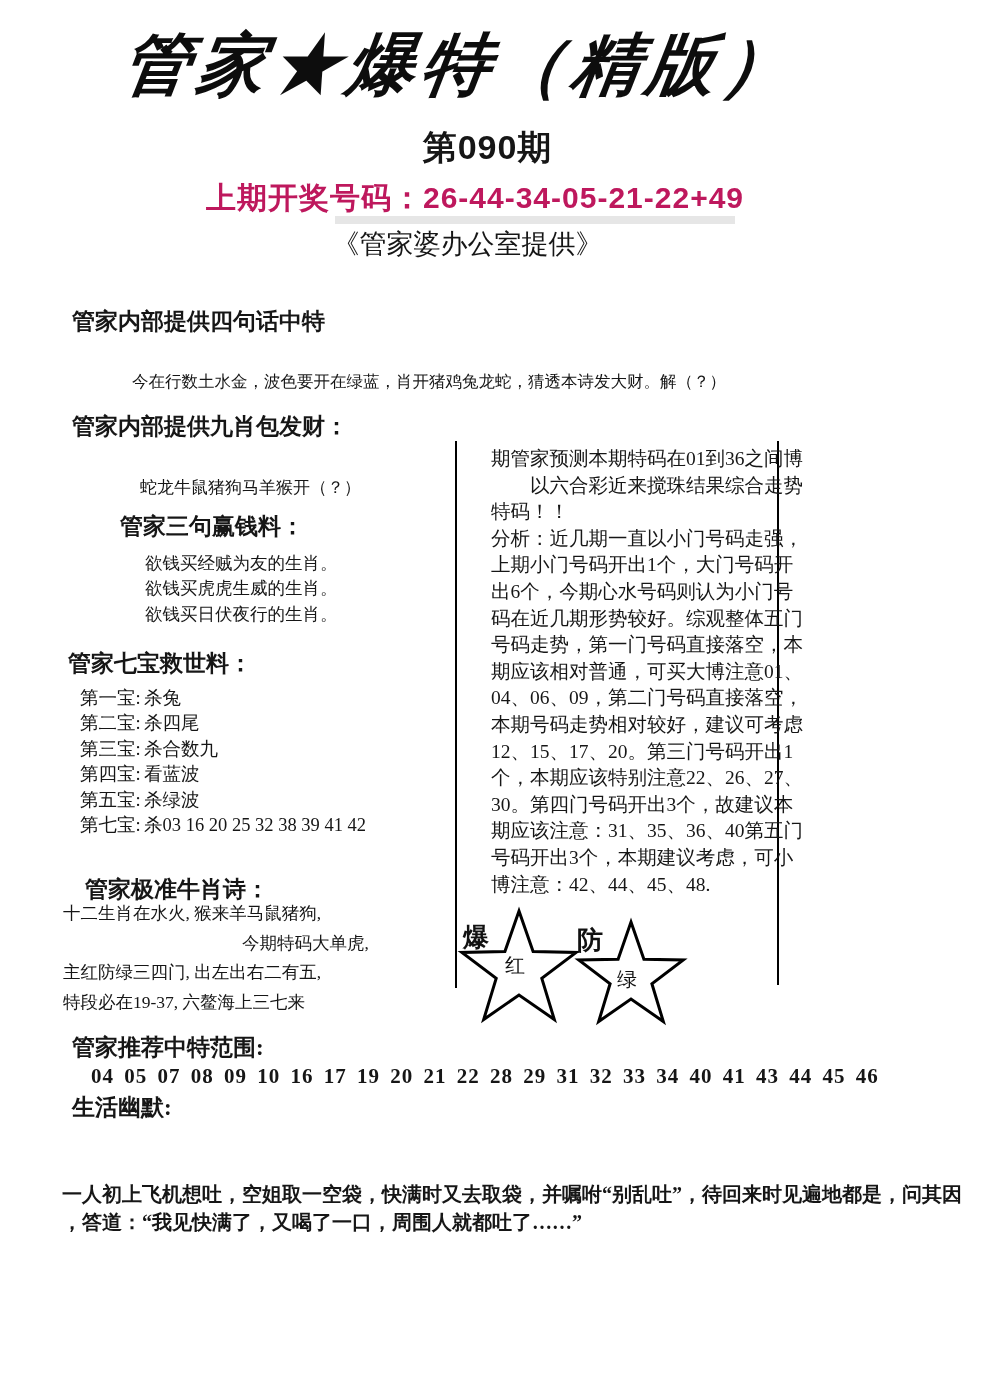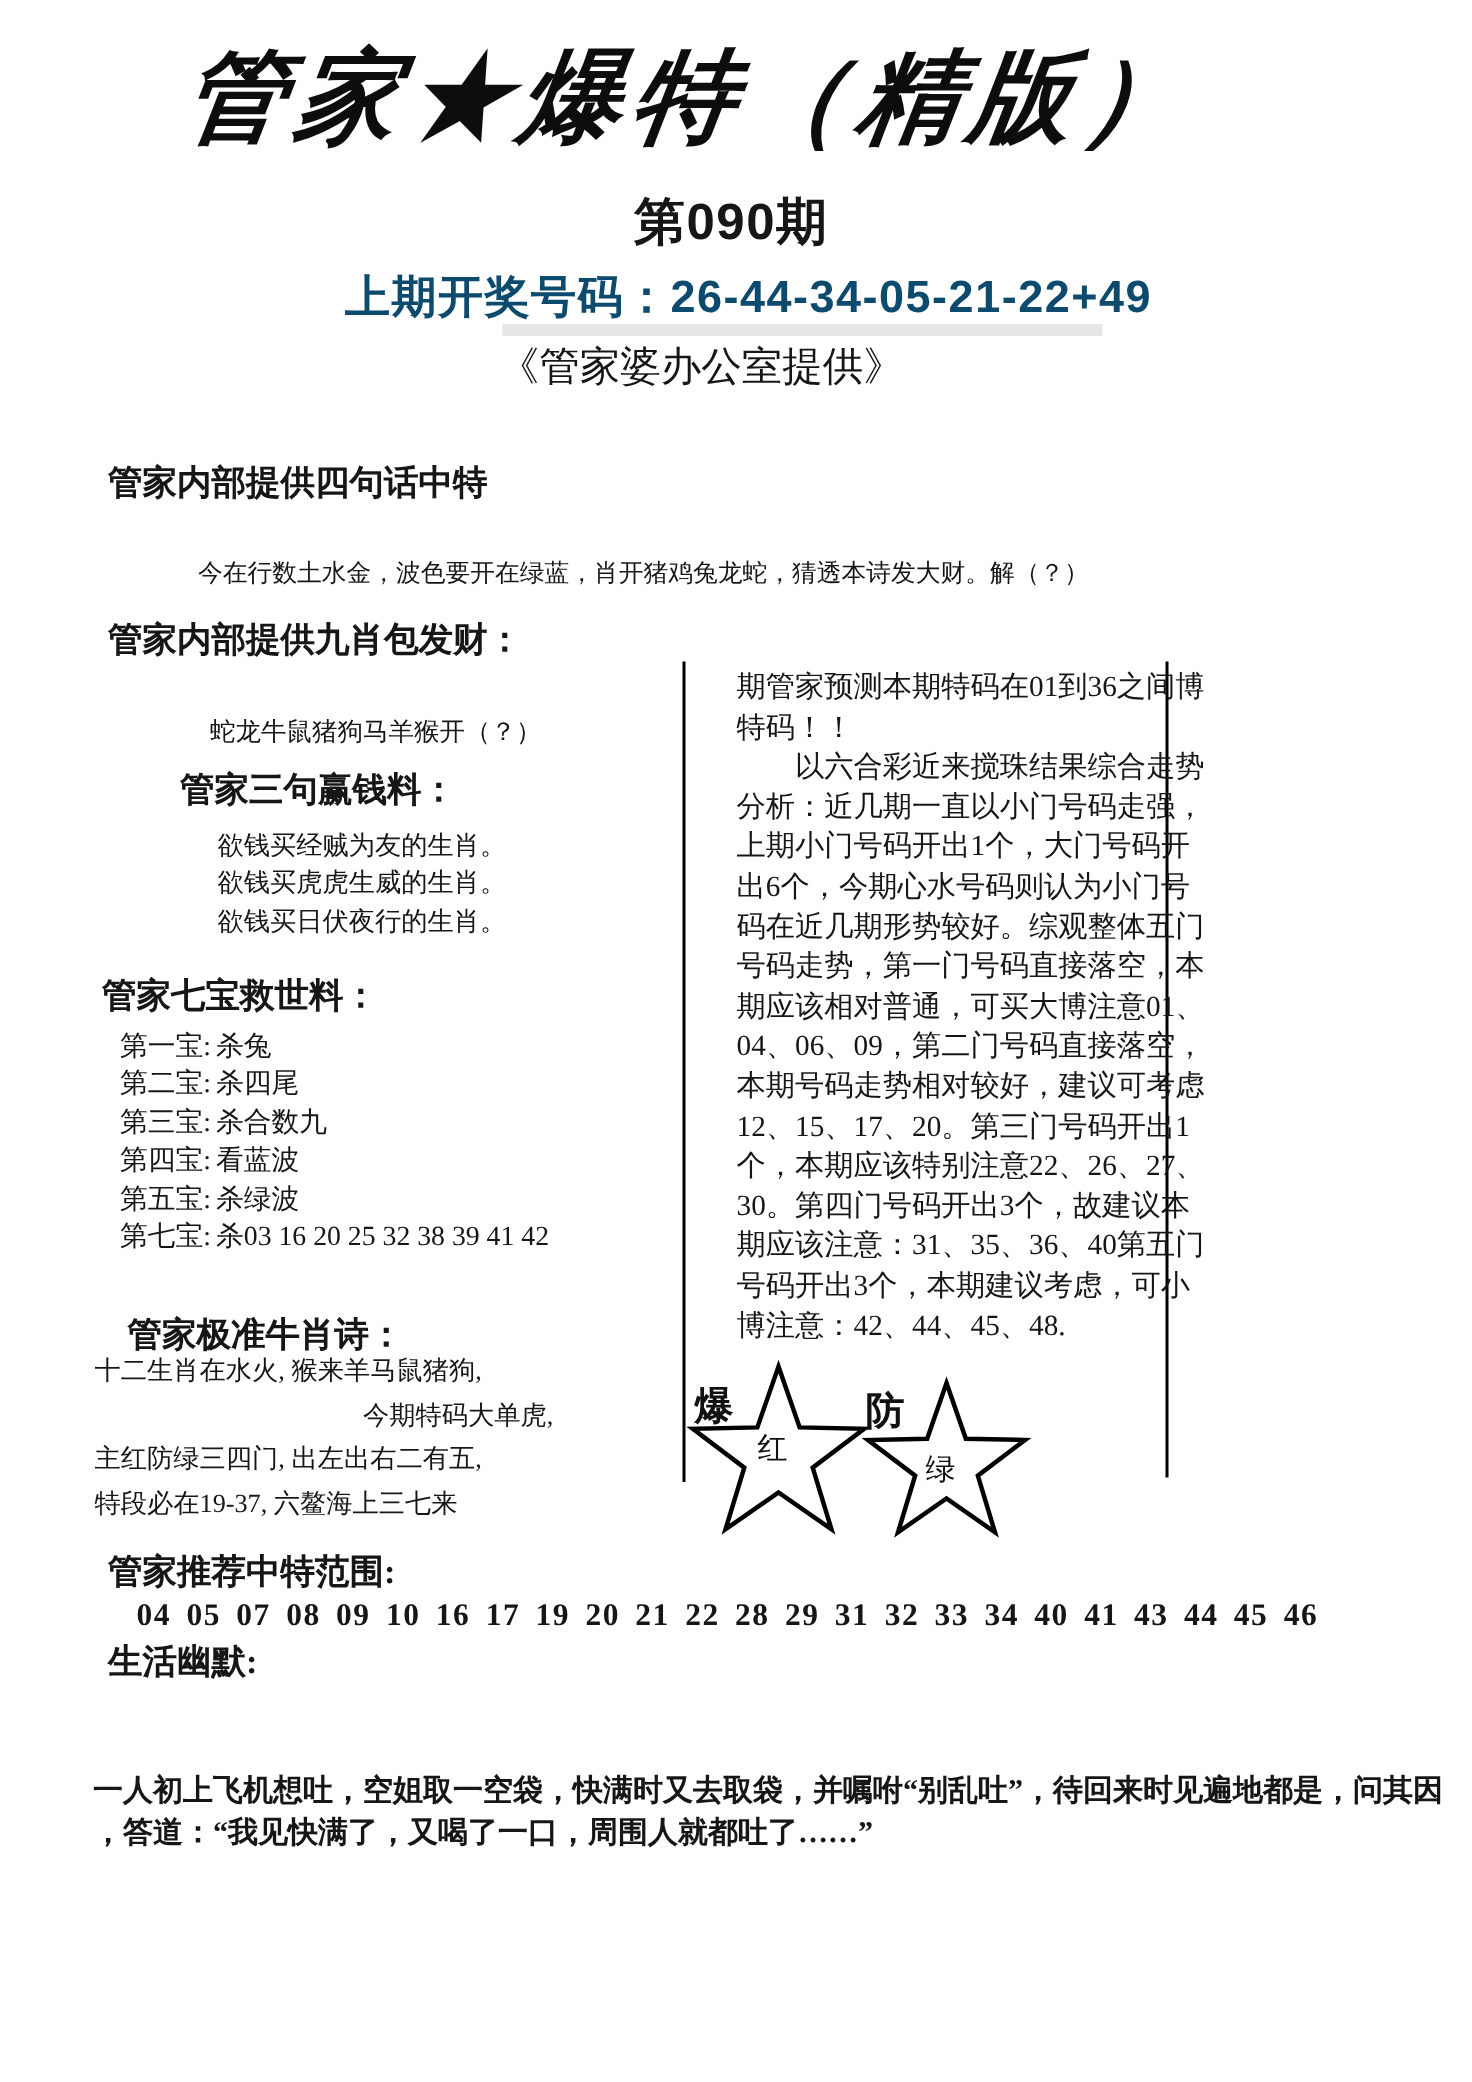--- a/index.html
+++ b/index.html
@@ -53,21 +53,21 @@
   .joke{position:absolute;left:62px;top:1180px;font-size:20px;font-weight:bold;line-height:28px;}
   .joke div{white-space:nowrap;}
 </style>
 </head>
 <body>
 
 <div class="page">
 
   <div class="title">管家★爆特（精版）</div>
   <div class="issue">第090期</div>
-  <div class="lastdraw" style="color:#0c4a6e;padding-left:24px;">上期开奖号码：26-44-34-05-21-22+49</div>
+  <div class="lastdraw" style="color:#be185d;">上期开奖号码：26-44-34-05-21-22+49</div>
   <div class="graybar"></div>
   <div class="provider">《管家婆办公室提供》</div>
 
   <div class="h" style="left:72px;top:306px;text-align:center;">管家内部提供四句话中特</div>
   <div class="t" style="left:132px;top:371px;font-size:16.5px;">今在行数土水金，波色要开在绿蓝，肖开猪鸡兔龙蛇，猜透本诗发大财。解（？）</div>
 
   <div class="h" style="left:72px;top:411px;">管家内部提供九肖包发财：</div>
   <div class="t" style="left:140px;top:476px;">蛇龙牛鼠猪狗马羊猴开（？）</div>
 
   <div class="h" style="left:72px;top:511px;margin-left:48px;">管家三句赢钱料：</div>
@@ -92,22 +92,22 @@
     <div class="nw">十二生肖在水火, 猴来羊马鼠猪狗,</div>
     <div class="nw ind">今期特码大单虎,</div>
     <div class="nw">主红防绿三四门, 出左出右二有五,</div>
     <div class="nw">特段必在19-37, 六鳌海上三七来</div>
   </div>
 
   <div class="vline l"></div>
   <div class="vline r"></div>
   <div class="boxtext">
     <div>期管家预测本期特码在01到36之间博</div>
+    <div>　　以六合彩近来搅珠结果综合走势</div>
     <div>特码！！</div>
-    <div>　　以六合彩近来搅珠结果综合走势</div>
     <div>分析：近几期一直以小门号码走强，</div>
     <div>上期小门号码开出1个，大门号码开</div>
     <div>出6个，今期心水号码则认为小门号</div>
     <div>码在近几期形势较好。综观整体五门</div>
     <div>号码走势，第一门号码直接落空，本</div>
     <div>期应该相对普通，可买大博注意01、</div>
     <div>04、06、09，第二门号码直接落空，</div>
     <div>本期号码走势相对较好，建议可考虑</div>
     <div>12、15、17、20。第三门号码开出1</div>
     <div>个，本期应该特别注意22、26、27、</div>

